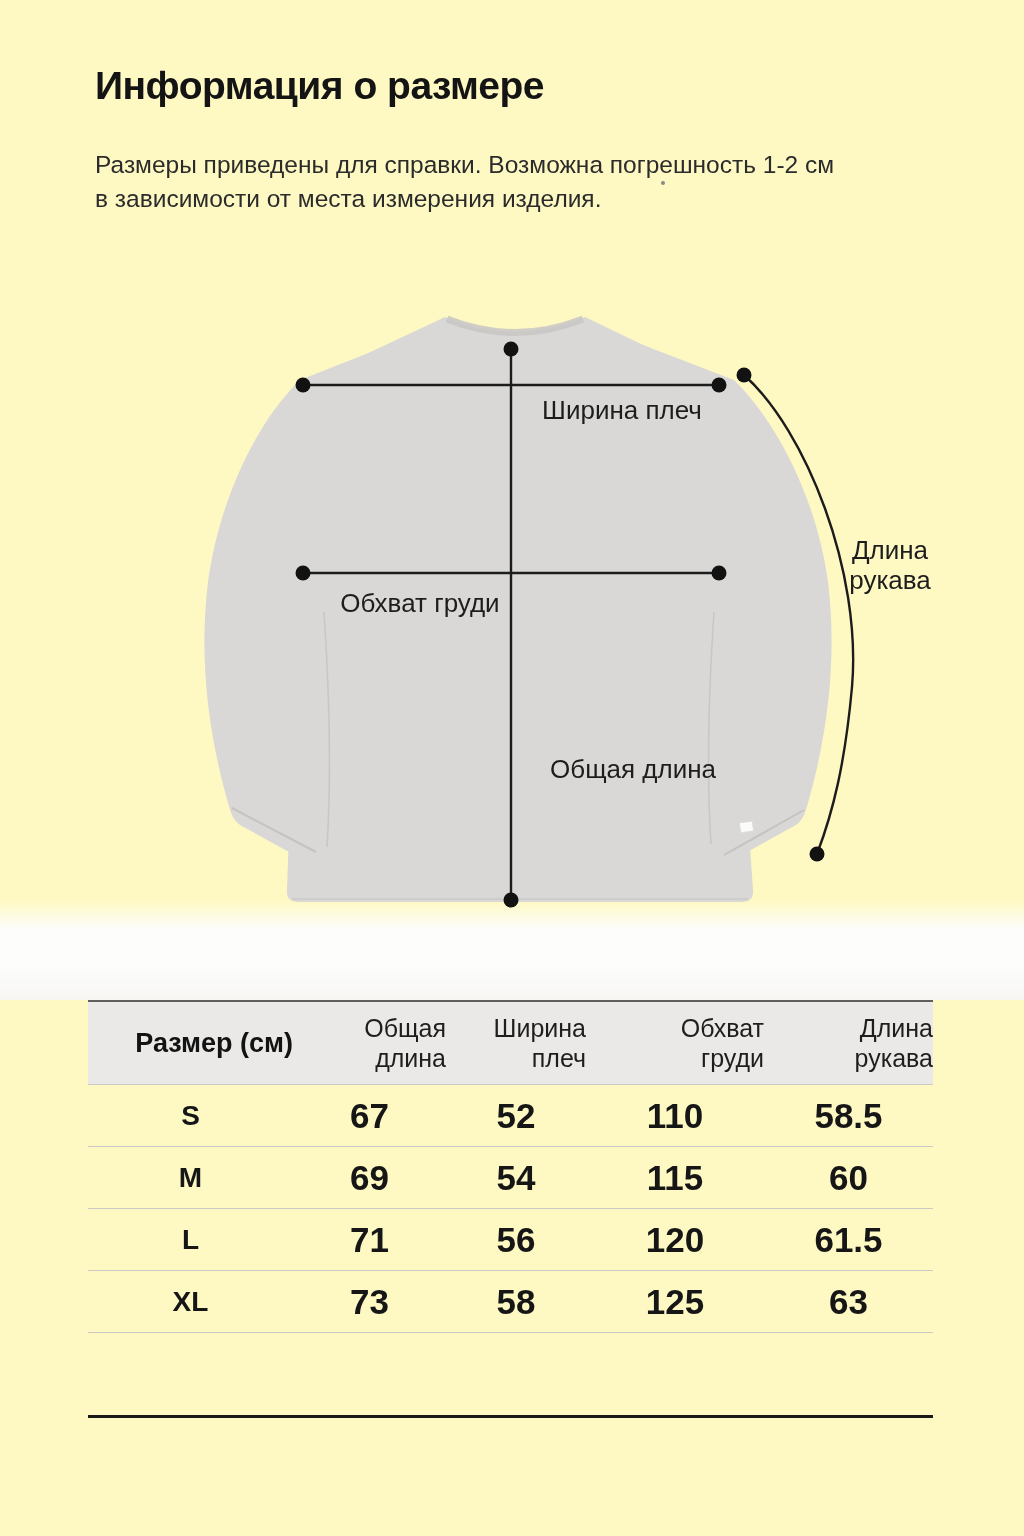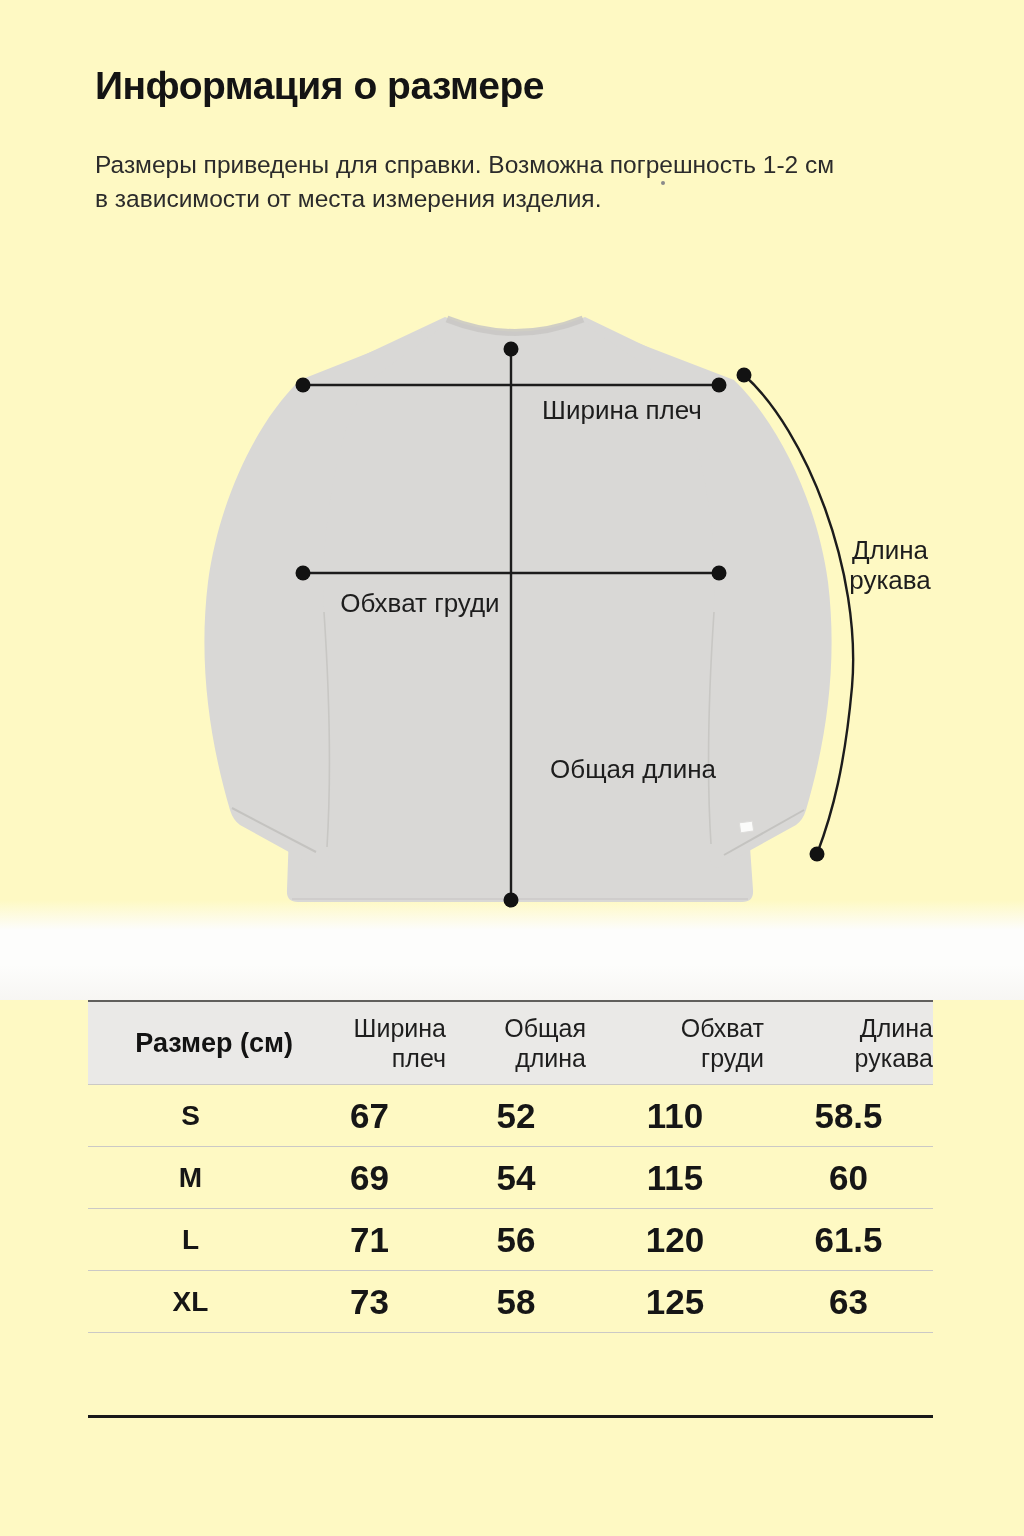--- a/index.html
+++ b/index.html
@@ -100,26 +100,26 @@
       <div>Длина</div>
       <div>рукава</div>
     </div>
   </div>
 
   <div class="size-table">
     <div class="t-head grid5">
       <div class="th size-h">Размер (см)</div>
 
     <div class="th">
+          <div>Общая</div>
+          <div>длина</div>
+        </div>
+        <div class="th">
           <div>Ширина</div>
           <div>плеч</div>
-        </div>
-        <div class="th">
-          <div>Общая</div>
-          <div>длина</div>
         </div>
         <div class="th">
           <div>Обхват</div>
           <div>груди</div>
         </div>
         <div class="th">
           <div>Длина</div>
           <div>рукава</div>
         </div>
       </div>

